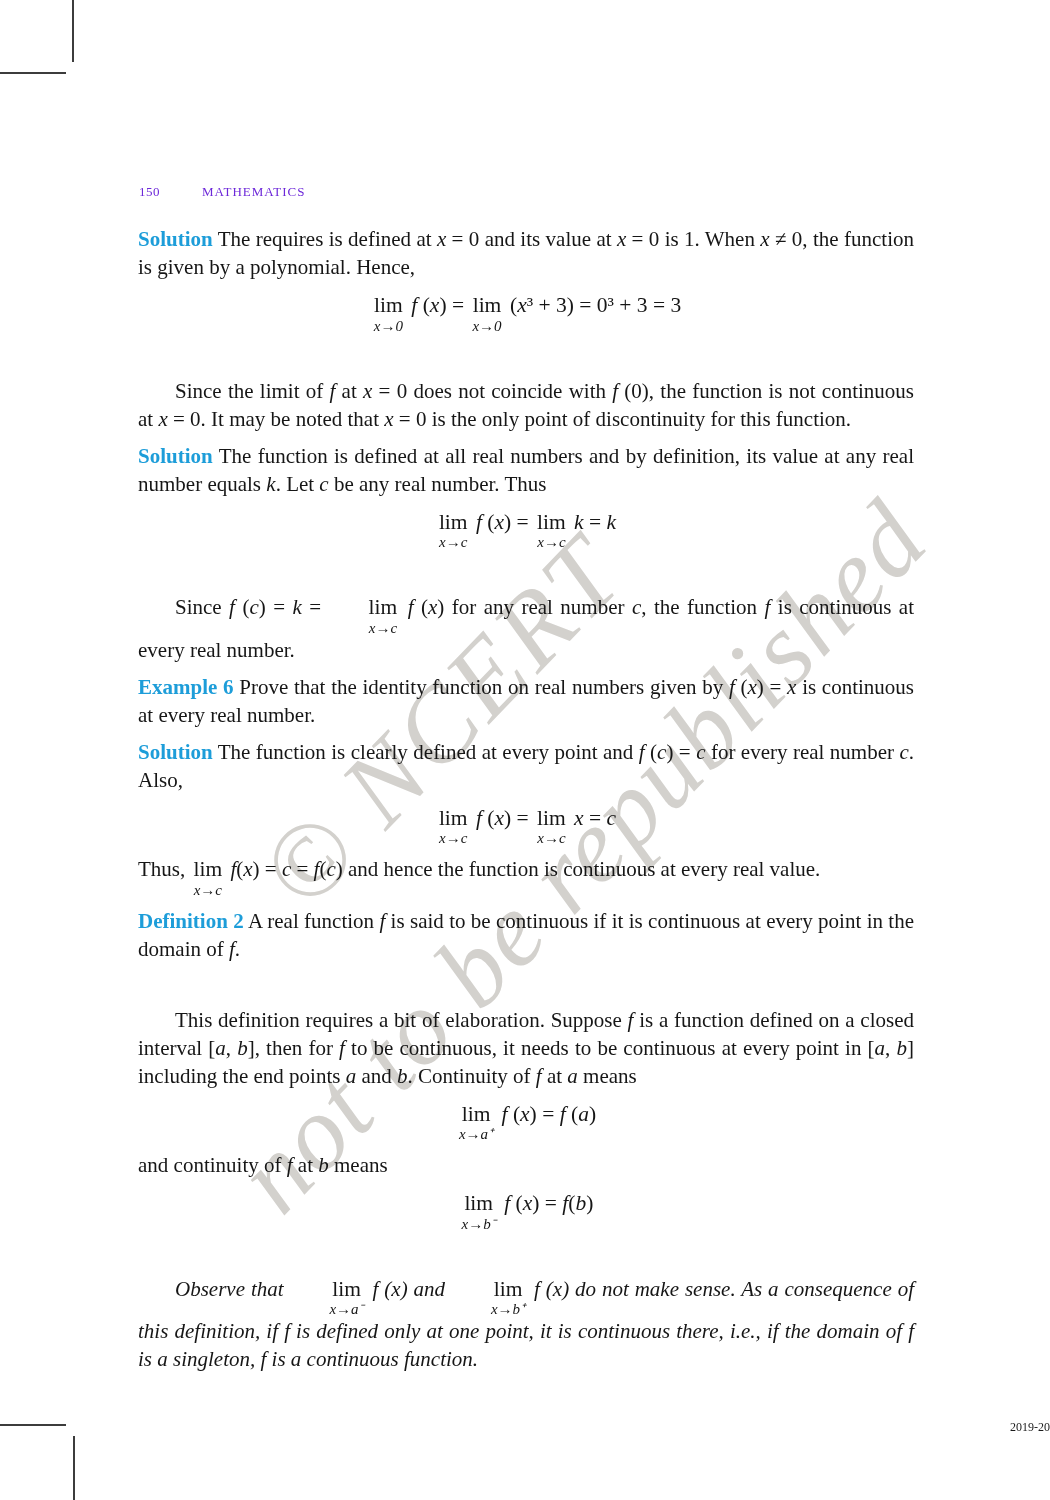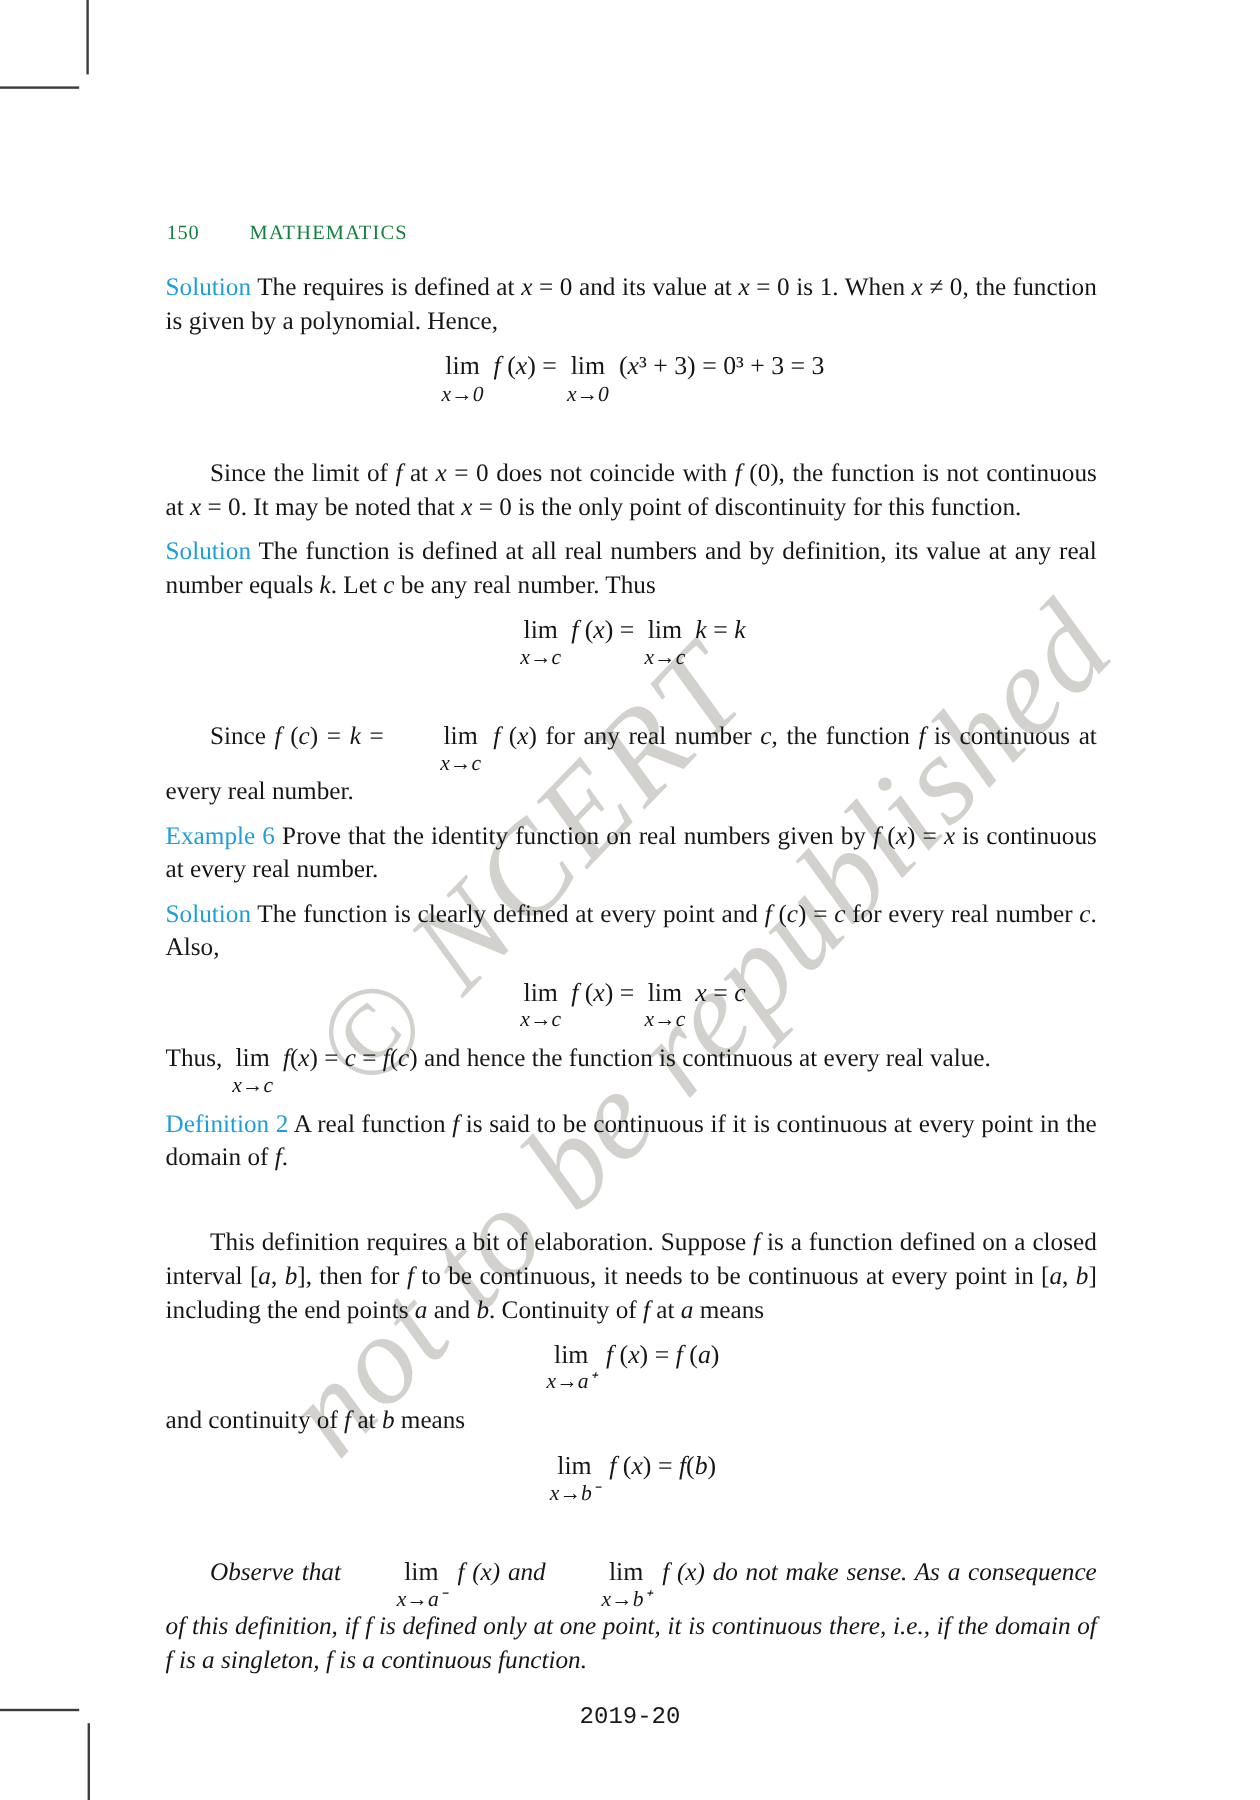--- a/index.html
+++ b/index.html
@@ -22,48 +22,48 @@
     transform: translate(-50%, -50%) rotate(-46deg);
     text-align: center; white-space: nowrap;
     font-style: italic; color: #d3d1cd; z-index: 0; user-select: none;
   }
   .wm-line1 { font-size: 106px; line-height: 1; letter-spacing: 4px; }
   .wm-line2 { font-size: 106px; line-height: 1; letter-spacing: 2px; margin-top: 88px; }
   
   .header {
     position: absolute; left: 139px; top: 184px; z-index: 1;
     display: flex; align-items: baseline; gap: 42px;
-    font-size: 17px; color: #15803d;
+    font-size: 13px; color: #6d28d9;
   }
   .header .folio { letter-spacing: 0.5px; }
   .header .running-title { letter-spacing: 1px; }
   
   .content {
     position: absolute; left: 138px; top: 216px; width: 776px; z-index: 1;
     font-size: 21px; line-height: 28px; text-align: justify;
   }
   .content p { margin: 9px 0; }
   p.indent { text-indent: 37px; margin-top: 43px; }
   p.italic { font-style: italic; }
-  .label { color: var(--accent); font-weight: normal; }
+  .label { color: var(--accent); font-weight: bold; }
   .i { font-style: italic; }
   .math {
     text-align: center; margin: 7px 0; font-size: 21.5px; line-height: 30px;
   }
   .lim {
     display: inline-flex; flex-direction: column; align-items: center;
     line-height: 1; margin: 0 3px;
   }
   .lim-top { font-style: normal; font-size: 21.5px; }
-  .lim-sub { font-size: 18px; font-style: italic; margin-top: 2px; }
+  .lim-sub { font-size: 15px; font-style: italic; margin-top: 2px; }
   
   .footer {
     position: absolute; left: 0; right: 0; top: 1420px; z-index: 1;
-    text-align: center; font-family: Liberation Mono, monospace;
-    font-size: 20px; color: #1a1a1a;
+    text-align: right; font-family: Liberation Serif, serif;
+    font-size: 12px; color: #1a1a1a;
   }
 </style>
 </head>
 <body>
 
 <div class="page">
 
   <div class="crop tl-v"></div>
   <div class="crop tl-h"></div>
   <div class="crop bl-h"></div>

